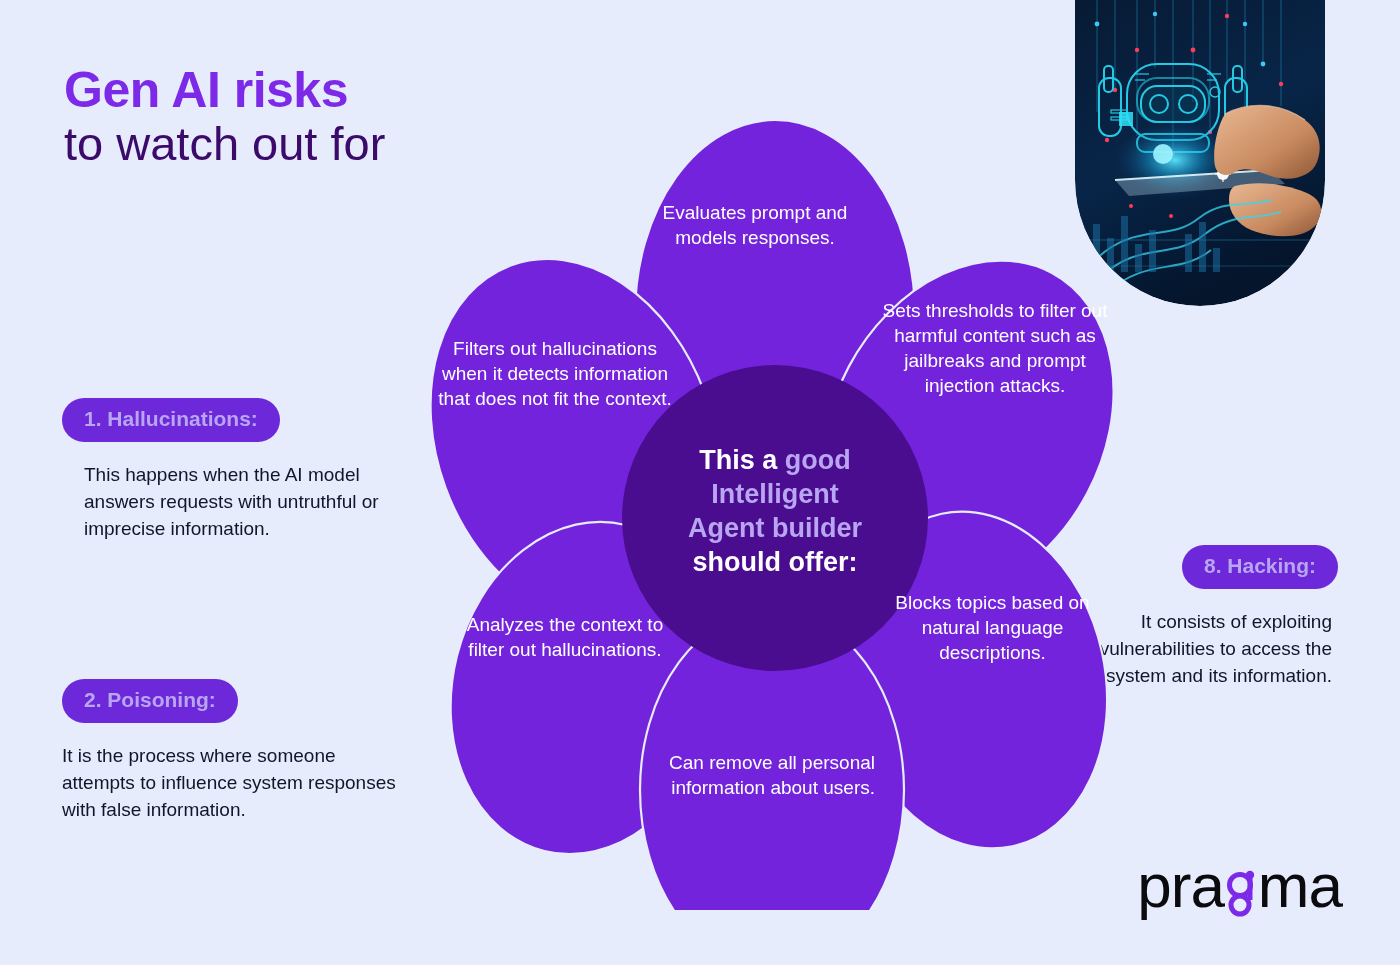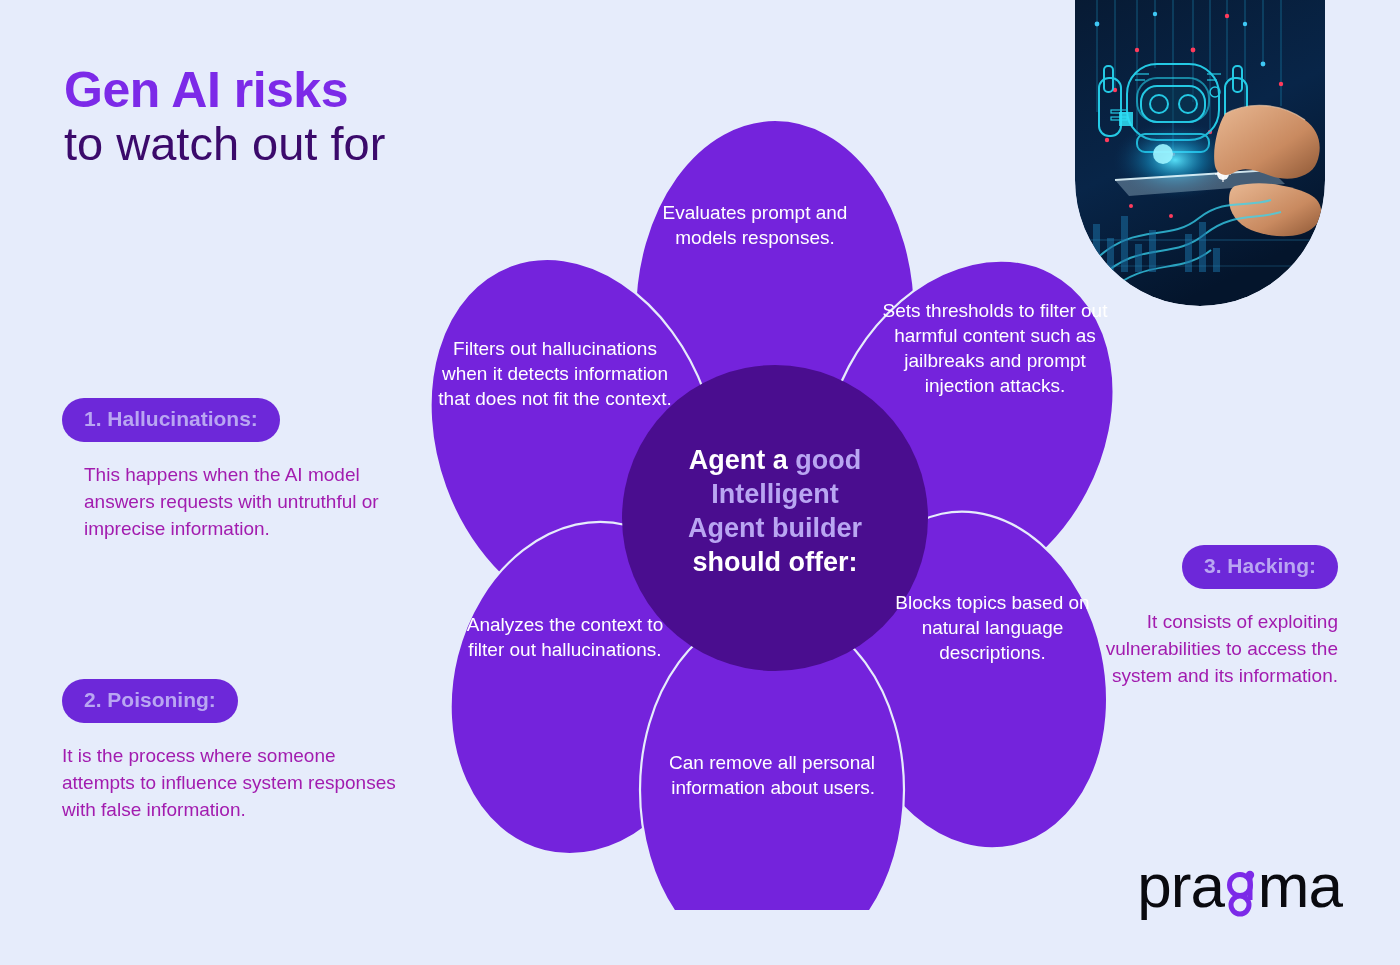--- a/index.html
+++ b/index.html
@@ -25,30 +25,30 @@
     color:#B9A6F2;
     font-size:21px;
     font-weight:bold;
     padding:9px 22px 11px 22px;
     border-radius:22px;
     white-space:nowrap;
   }
   .risk-body {
     font-size:19px;
     line-height:1.42;
-    color:#a21caf;
+    color:#0f172a;
     margin-top:20px;
   }
 
   #risk-1 { position:absolute; left:62px; top:398px; width:340px; }
   #risk-1 .risk-body { margin-left:22px; }
   #risk-2 { position:absolute; left:62px; top:679px; width:350px; }
   #risk-2 .risk-body { }
   #risk-3 { position:absolute; right:62px; top:545px; width:250px; text-align:right; }
-  #risk-3 .risk-body { }
+  #risk-3 .risk-body { margin-right:6px; }
 
   
   #flower { position:absolute; left:380px; top:100px; width:790px; height:810px; }
   #flower svg { display:block; }
 
   .petal-text {
     position:absolute;
     color:#FFFFFF;
     font-size:19px;
     line-height:1.32;
@@ -107,21 +107,21 @@
   <div class="risk-badge">1. Hallucinations:</div>
   <div class="risk-body">This happens when the AI model answers requests with untruthful or imprecise information.</div>
 </div>
 
 <div id="risk-2">
   <div class="risk-badge">2. Poisoning:</div>
   <div class="risk-body">It is the process where someone attempts to influence system responses with false information.</div>
 </div>
 
 <div id="risk-3">
-  <div class="risk-badge">3. Hacking:</div>
+  <div class="risk-badge">8. Hacking:</div>
   <div class="risk-body">It consists of exploiting vulnerabilities to access the system and its information.</div>
 </div>
 
 <div id="flower">
   <svg width="790" height="810" viewBox="0 0 790 810" xmlns="http://www.w3.org/2000/svg">
     <g fill="#7423DC" stroke="#E6ECFB" stroke-width="2.2">
 
       <ellipse cx="395" cy="215" rx="140" ry="195" transform="rotate(0 395 215)"></ellipse>
 
       <ellipse cx="588" cy="330" rx="135" ry="178" transform="rotate(28 588 330)"></ellipse>
@@ -139,21 +139,21 @@
   </svg>
 
   <div class="petal-text" id="pt-top">Evaluates prompt and models responses.</div>
   <div class="petal-text" id="pt-right">Sets thresholds to filter out harmful content such as jailbreaks and prompt injection attacks.</div>
   <div class="petal-text" id="pt-left">Filters out hallucinations when it detects information that does not fit the context.</div>
   <div class="petal-text" id="pt-bleft">Analyzes the context to filter out hallucinations.</div>
   <div class="petal-text" id="pt-bright">Blocks topics based on natural language descriptions.</div>
   <div class="petal-text" id="pt-bottom">Can remove all personal information about users.</div>
 
   <div id="center-text">
-    <span>Agent a </span><span class="lav">good</span><br>
+    <span>This a </span><span class="lav">good</span><br>
     <span class="lav">Intelligent</span><br>
     <span class="lav">Agent builder</span><br>
     <span>should offer:</span>
   </div>
 </div>
 
 <div id="hero-photo">
   <svg width="250" height="312" viewBox="0 0 250 312" xmlns="http://www.w3.org/2000/svg">
     <defs>
       <clipPath id="archClip">

